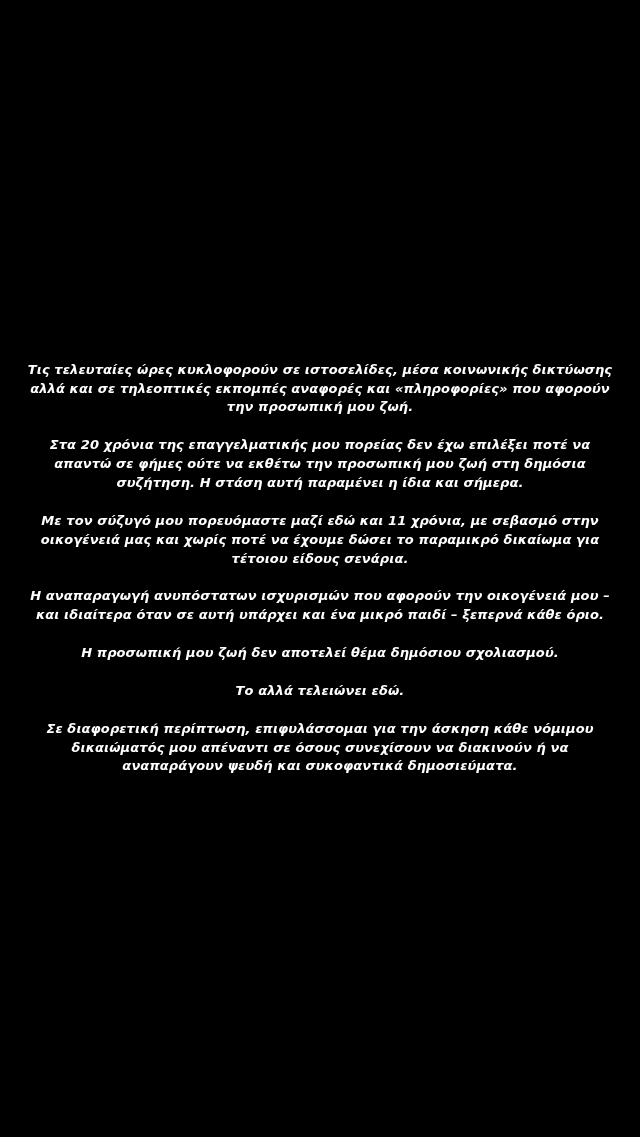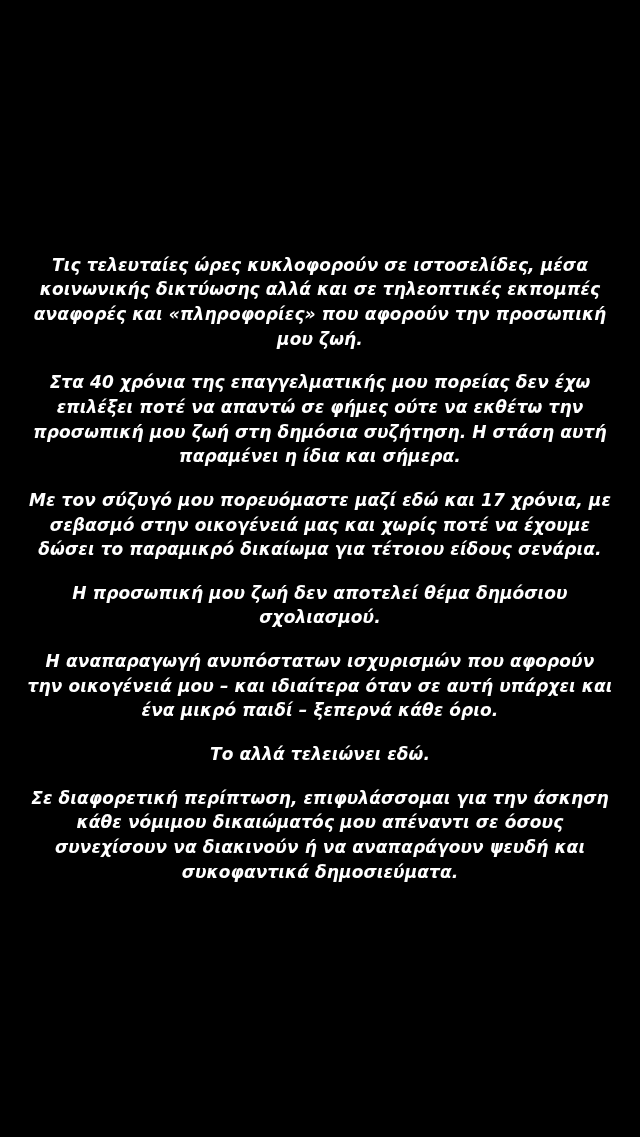--- a/index.html
+++ b/index.html
@@ -29,40 +29,40 @@
     display: flex;
     flex-direction: column;
     justify-content: center;
     align-items: center;
     padding: 0 26px;
     box-sizing: border-box;
   }
   .para {
     color: #ffffff;
     font-family: "DejaVu Sans", sans-serif;
-    font-size: 17px;
+    font-size: 13px;
     font-style: italic;
     font-weight: 600;
     line-height: 1.45;
     text-align: center;
     letter-spacing: 0.1px;
     margin: 0 0 19px 0;
     width: 100%;
     white-space: pre-wrap;
   }
   .para:last-child {
     margin-bottom: 0;
   }
 </style>
 </head>
 <body>
 
 <div class="screen">
   <div class="statement">
     <p class="para">Τις τελευταίες ώρες κυκλοφορούν σε ιστοσελίδες, μέσα κοινωνικής δικτύωσης αλλά και σε τηλεοπτικές εκπομπές αναφορές και «πληροφορίες» που αφορούν την προσωπική μου ζωή.</p>
-    <p class="para">Στα 40 χρόνια της επαγγελματικής μου πορείας δεν έχω επιλέξει ποτέ να απαντώ σε φήμες ούτε να εκθέτω την προσωπική μου ζωή στη δημόσια συζήτηση. Η στάση αυτή παραμένει η ίδια και σήμερα.</p>
-    <p class="para">Με τον σύζυγό μου πορευόμαστε μαζί εδώ και 17 χρόνια, με σεβασμό στην οικογένειά μας και χωρίς ποτέ να έχουμε δώσει το παραμικρό δικαίωμα για τέτοιου είδους σενάρια.</p>
+    <p class="para">Στα 20 χρόνια της επαγγελματικής μου πορείας δεν έχω επιλέξει ποτέ να απαντώ σε φήμες ούτε να εκθέτω την προσωπική μου ζωή στη δημόσια συζήτηση. Η στάση αυτή παραμένει η ίδια και σήμερα.</p>
+    <p class="para">Με τον σύζυγό μου πορευόμαστε μαζί εδώ και 11 χρόνια, με σεβασμό στην οικογένειά μας και χωρίς ποτέ να έχουμε δώσει το παραμικρό δικαίωμα για τέτοιου είδους σενάρια.</p>
+    <p class="para">Η αναπαραγωγή ανυπόστατων ισχυρισμών που αφορούν την οικογένειά μου – και ιδιαίτερα όταν σε αυτή υπάρχει και ένα μικρό παιδί – ξεπερνά κάθε όριο.</p>
     <p class="para">Η προσωπική μου ζωή δεν αποτελεί θέμα δημόσιου σχολιασμού.</p>
-    <p class="para">Η αναπαραγωγή ανυπόστατων ισχυρισμών που αφορούν την οικογένειά μου – και ιδιαίτερα όταν σε αυτή υπάρχει και ένα μικρό παιδί – ξεπερνά κάθε όριο.</p>
     <p class="para">Το αλλά τελειώνει εδώ.</p>
     <p class="para">Σε διαφορετική περίπτωση, επιφυλάσσομαι για την άσκηση κάθε νόμιμου δικαιώματός μου απέναντι σε όσους συνεχίσουν να διακινούν ή να αναπαράγουν ψευδή και συκοφαντικά δημοσιεύματα.</p>
   </div>
 </div>
 
 </body></html>

